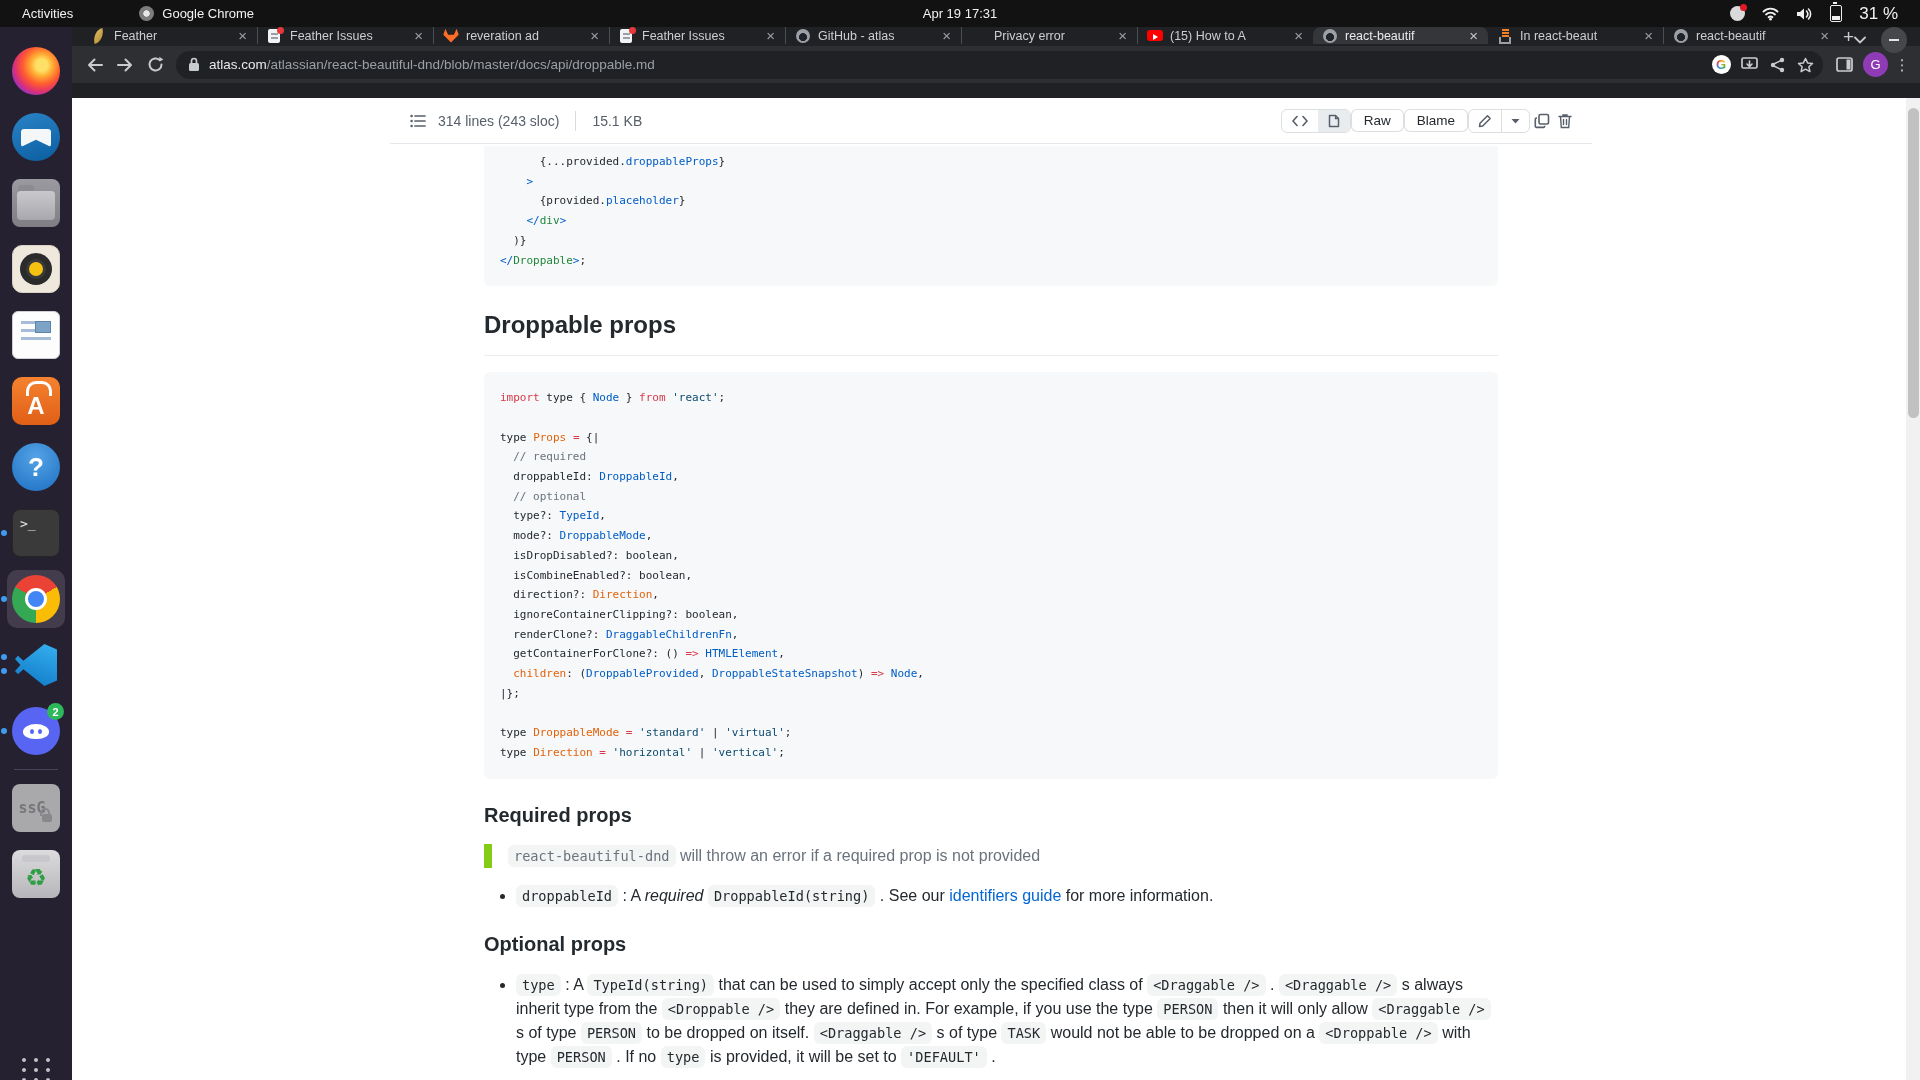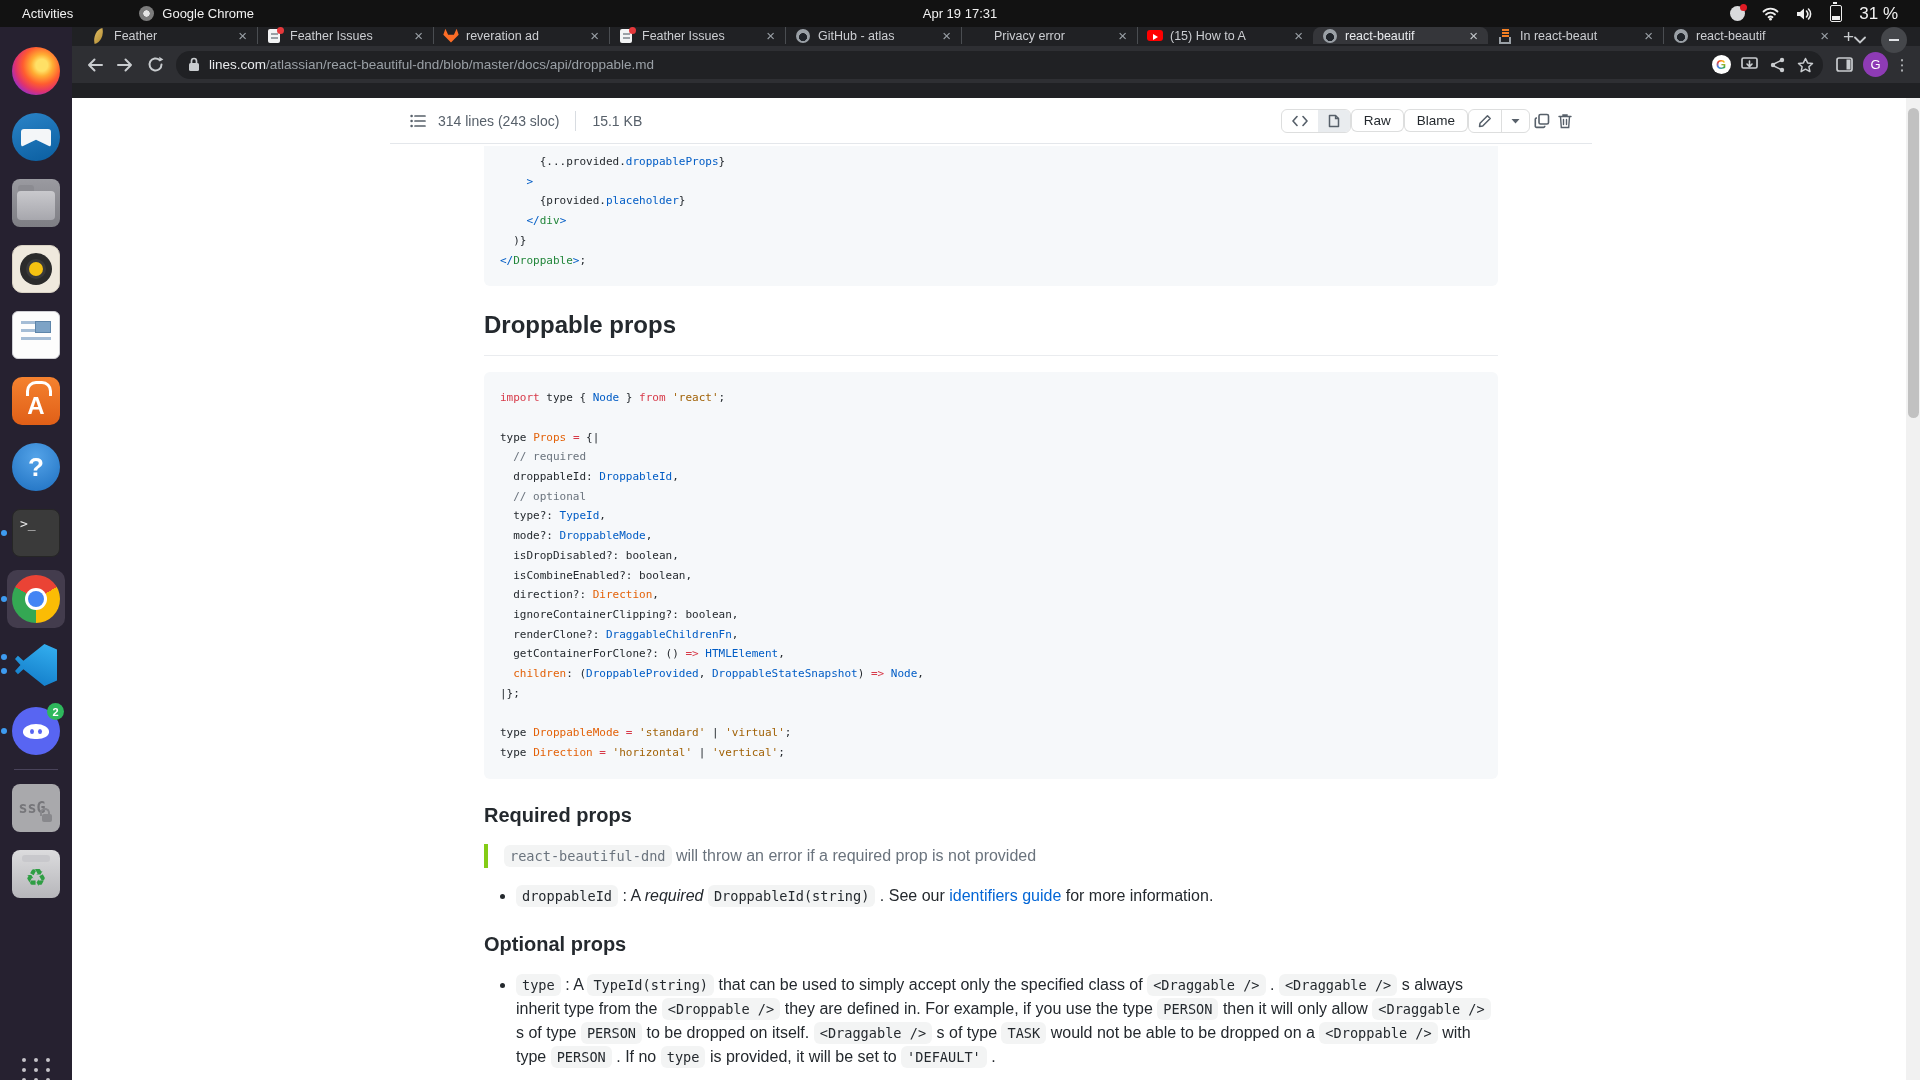--- a/index.html
+++ b/index.html
@@ -114,25 +114,25 @@
   .btn{border:1px solid rgba(27,31,35,.15);background:#fff;border-radius:6px;padding:3px 12px;font-size:13.5px;color:#24292e;font-weight:500;}
   .editgrp{display:flex;border:1px solid rgba(27,31,35,.15);border-radius:6px;overflow:hidden;}
   .editgrp>span{padding:4px 9px;display:flex;align-items:center;color:#57606a;}
   .editgrp>span+span{border-left:1px solid rgba(27,31,35,.15);}
   .iconbtn{padding:3px 4px;color:#57606a;display:flex;align-items:center;}
 
   .markdown{padding:2px 94px 60px;font-size:16px;line-height:1.5;}
   .codeblock{background:#f6f8fa;border-radius:6px;padding:16px;font-family:"DejaVu Sans Mono",monospace;font-size:11px;line-height:19.7px;margin:0 0 16px;overflow:hidden;}
   .codeblock.cut{border-top-left-radius:0;border-top-right-radius:0;padding-top:6px;}
   .cl{white-space:pre;min-height:19.7px;}
-  .tk-p{color:#24292e;} .tk-k{color:#d73a49;} .tk-b{color:#005cc5;} .tk-s{color:#a16207;}
+  .tk-p{color:#24292e;} .tk-k{color:#d73a49;} .tk-b{color:#005cc5;} .tk-s{color:#0c4a6e;}
   .tk-c{color:#6a737d;} .tk-g{color:#22863a;} .tk-o{color:#e36209;}
   .markdown h2{font-size:24px;font-weight:600;margin:24px 0 16px;padding-bottom:15px;border-bottom:1px solid #eaecef;line-height:1.25;}
   .markdown h3{font-size:20px;font-weight:600;margin:24px 0 16px;line-height:1.25;}
-  .markdown blockquote{border-left:4px solid #84cc16;color:#6a737d;padding:0 16px;margin:0 0 16px;}
+  .markdown blockquote{border-left:8px solid #84cc16;color:#6a737d;padding:0 16px;margin:0 0 16px;}
   .markdown ul{margin:0 0 16px;padding-left:32px;}
   .markdown li{margin:4px 0;}
   .markdown code{background:rgba(27,31,35,.05);border-radius:6px;padding:3px 6px;font-family:"DejaVu Sans Mono",monospace;font-size:13.6px;white-space:nowrap;}
   .markdown a{color:#0366d6;text-decoration:none;}
   svg.i{display:block;}
 </style>
 </head>
 <body>
 
 <div class="screen">
@@ -316,21 +316,21 @@
         <svg class="i" width="17" height="17" viewBox="0 0 17 17">
             <path d="M14.5 8.5 A6 6 0 1 1 12.6 4.1" stroke="#c9cccf" stroke-width="2" fill="none" stroke-linecap="round"></path>
             <polygon points="12.2,0.8 12.6,5.6 16.4,3.4" fill="#c9cccf"></polygon>
           </svg>
       </span>
       <span class="omnibox">
         <svg class="i" width="12" height="15" viewBox="0 0 12 15">
             <rect x="1" y="6" width="10" height="8" rx="1.5" fill="#c9cccf"></rect>
             <path d="M3.5 6 V4 a2.5 2.5 0 0 1 5 0 V6" stroke="#c9cccf" stroke-width="1.7" fill="none"></path>
           </svg>
-        <span class="omni-url"><span class="host">lines.com</span><span class="path">/atlassian/react-beautiful-dnd/blob/master/docs/api/droppable.md</span></span>
+        <span class="omni-url"><span class="host">atlas.com</span><span class="path">/atlassian/react-beautiful-dnd/blob/master/docs/api/droppable.md</span></span>
         <span class="omni-ic">
             <span class="gcircle">
               <span class="gletter">G</span>
             </span>
           </span>
         <span class="omni-ic">
           <svg class="i" width="17" height="15" viewBox="0 0 17 15">
               <rect x="1" y="1" width="15" height="10" rx="1.5" stroke="#c9cccf" stroke-width="1.7" fill="none"></rect>
               <path d="M8.5 4 V9 M6 7 L8.5 9.5 L11 7" stroke="#c9cccf" stroke-width="1.6" fill="none" stroke-linecap="round"></path>
             </svg>

